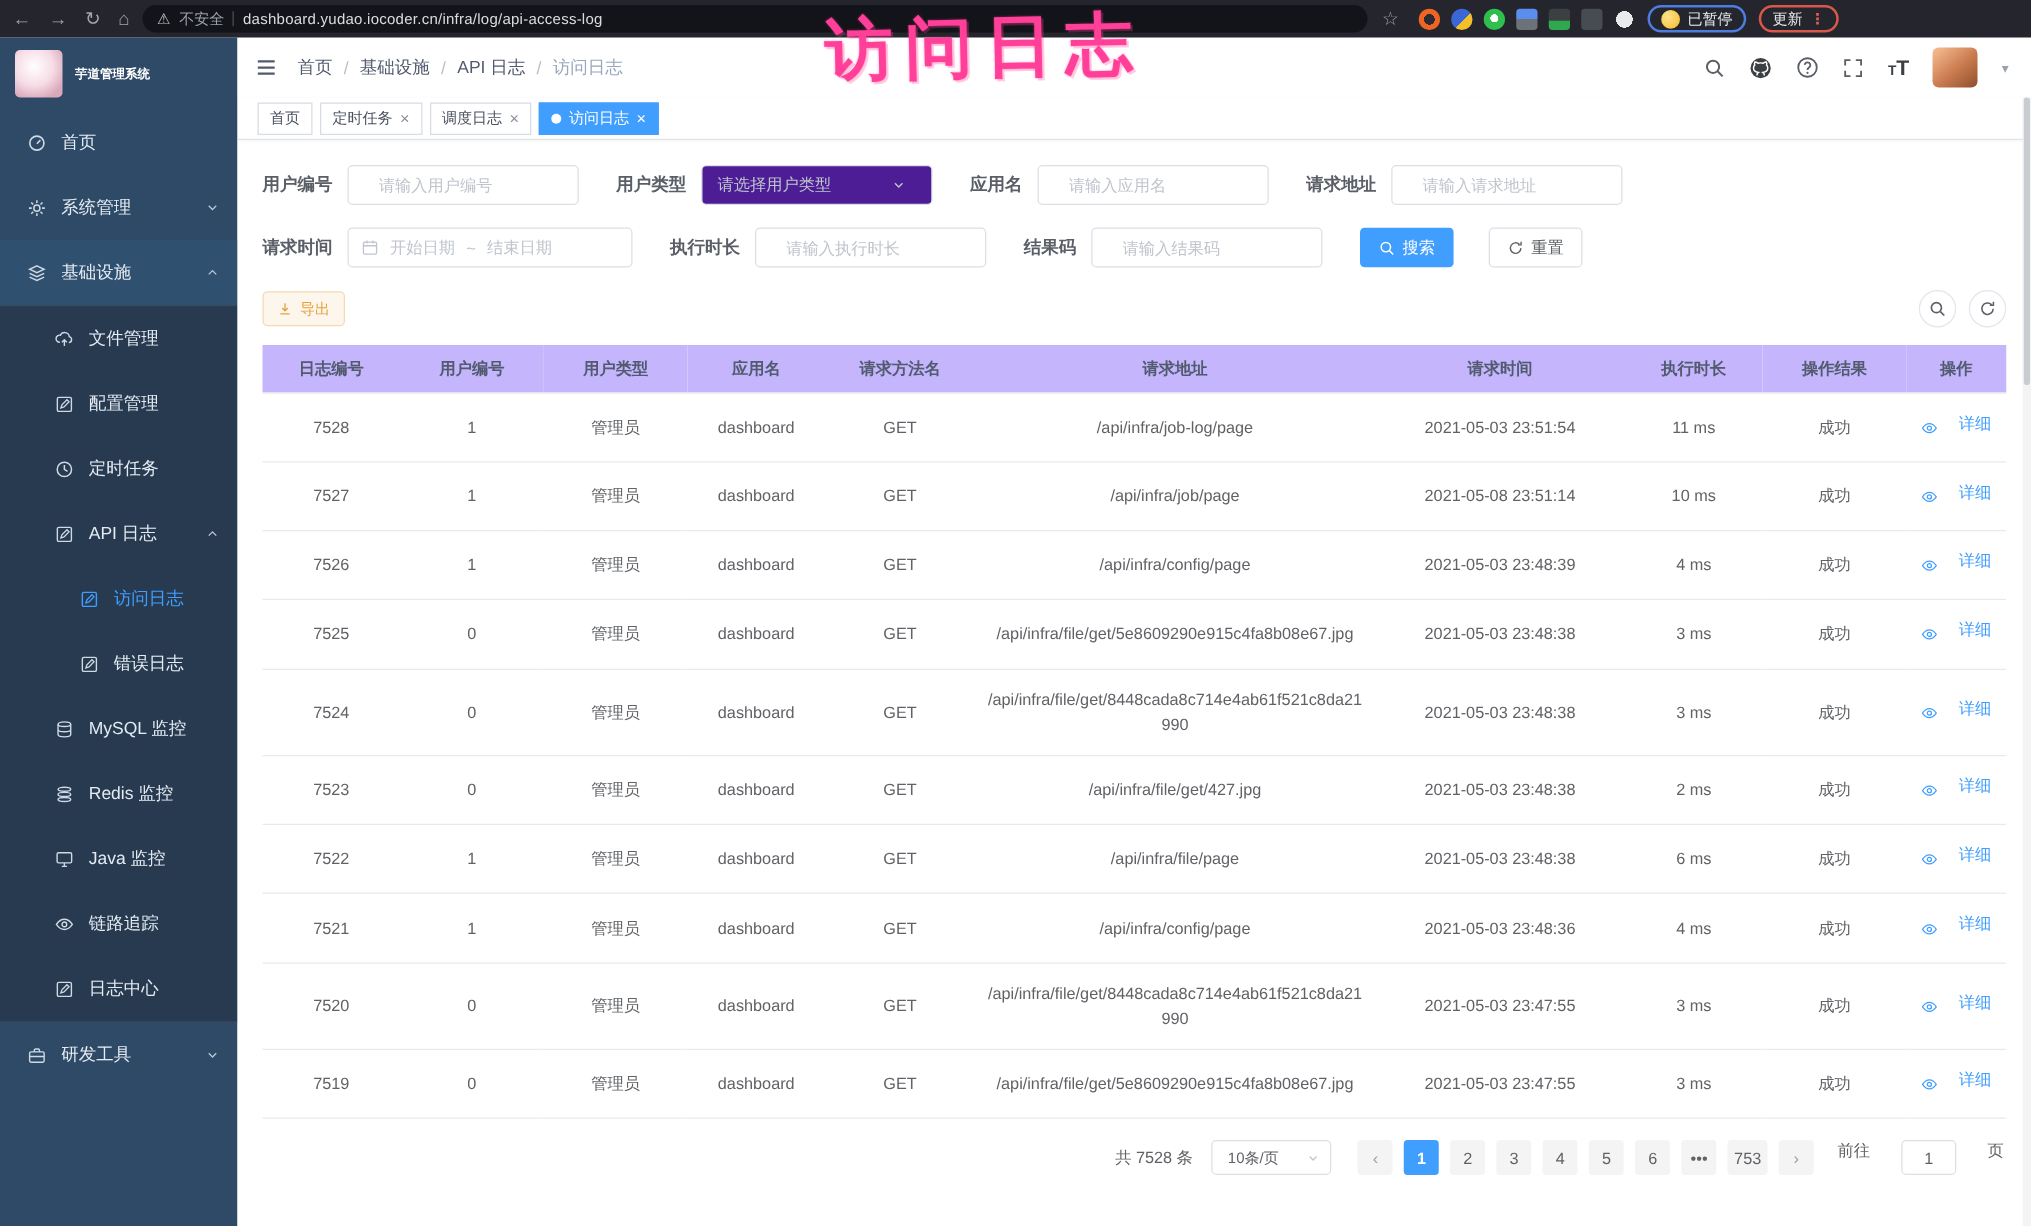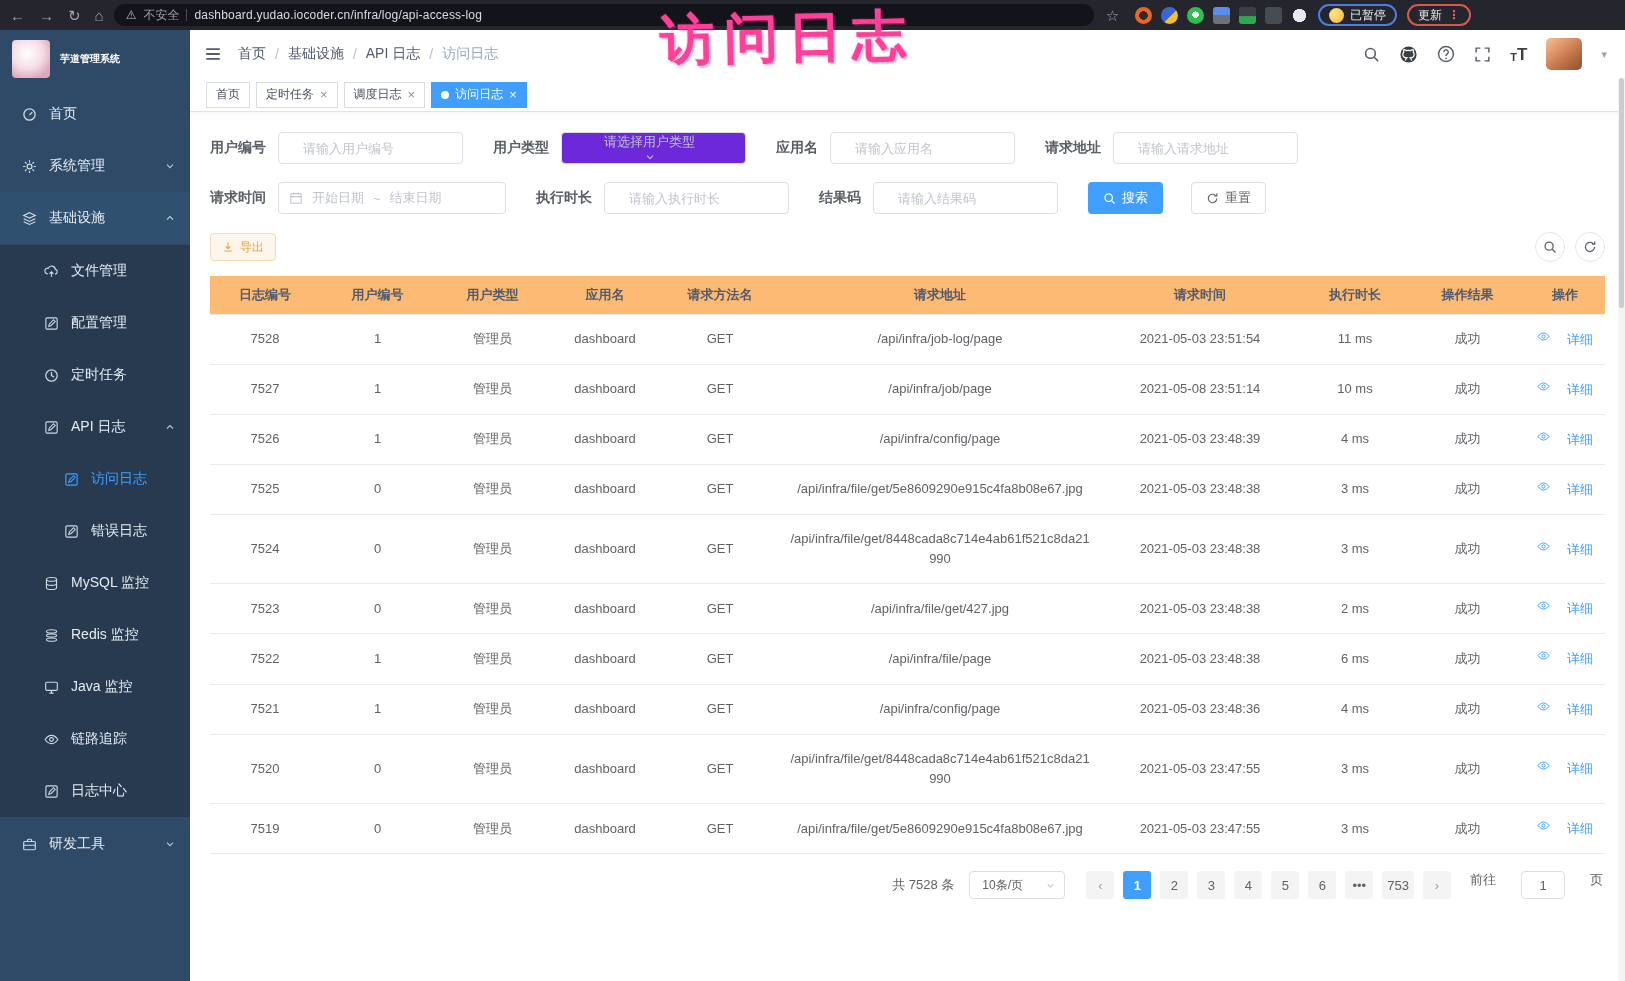--- a/index.html
+++ b/index.html
@@ -62,37 +62,37 @@
   .tag.active { background:#409eff; border-color:#409eff; color:#fff; }
   .tag.active .x { color:#fff; }
   .dot { width:8px; height:8px; border-radius:50%; background:#fff; }
 
   .content { padding:20px 20px 0; }
   .form-row { display:flex; align-items:center; margin-bottom:18px; }
   .f-item { display:flex; align-items:center; margin-right:30px; }
   .f-label { font-size:14px; font-weight:600; color:#5a5e66; margin-right:12px; white-space:nowrap; }
   .f-input { width:185px; height:32px; border:1px solid #dcdfe6; border-radius:4px; padding:0 24px; font-size:13px; color:#606266; outline:none; background:#fff; }
   .f-input::placeholder { color:#c0c4cc; }
-  .f-select { width:185px; height:32px; border:1px solid #dcdfe6; border-radius:4px; padding:0 20px 0 12px; font-size:13px; color:#c0c4cc; display:flex; align-items:center; justify-content:space-between; cursor:pointer; background:#6d28d9;flex-direction:column; }
+  .f-select { width:185px; height:32px; border:1px solid #dcdfe6; border-radius:4px; padding:0 20px 0 12px; font-size:13px; color:#c0c4cc; display:flex; align-items:center; justify-content:space-between; cursor:pointer; background:#4c1d95; }
   .f-date { width:228px; height:32px; border:1px solid #dcdfe6; border-radius:4px; display:flex; align-items:center; gap:9px; padding:0 10px; font-size:13px; color:#c0c4cc; cursor:text; background:#fff; }
   .f-date .dsep { color:#c0c4cc; }
   .btn { height:32px; border-radius:4px; font-size:13px; display:inline-flex; align-items:center; gap:6px; padding:0 14px; cursor:pointer; border:1px solid transparent; }
   .btn.primary { background:#409eff; color:#fff; }
   .btn.plain { background:#fff; border-color:#dcdfe6; color:#606266; }
   .btn + .btn { margin-left:28px; }
 
   .toolbar-row { display:flex; align-items:center; margin-bottom:14px; }
   .btn-export { height:28px; border-radius:4px; background:#fdf6ec; border:1px solid #f5dab1; color:#e6a23c; font-size:12px; display:inline-flex; align-items:center; gap:6px; padding:0 11px; cursor:pointer; }
   .mini-group { margin-left:auto; display:flex; gap:10px; }
   .mini { width:30px; height:30px; border:1px solid #e3e6ea; border-radius:50%; display:flex; align-items:center; justify-content:center; color:#5a5e66; cursor:pointer; background:#fff; }
 
   table.grid { width:100%; border-collapse:collapse; table-layout:fixed; }
-  .grid thead th { background:#fdba74; color:#515a6e; font-size:13px; font-weight:bold; height:38px; padding:0 6px; border-bottom:1px solid #e8eaec; }
+  .grid thead th { background:#c4b5fd; color:#515a6e; font-size:13px; font-weight:bold; height:38px; padding:0 6px; border-bottom:1px solid #e8eaec; }
   .grid td { text-align:center; font-size:13px; color:#606266; border-bottom:1px solid #e8eaec; padding:14px 8px; word-break:break-all; line-height:1.55; }
-  .dlink { color:#409eff; text-decoration:none; display:inline-flex; align-items:flex-start; gap:17px; cursor:pointer; }
+  .dlink { color:#409eff; text-decoration:none; display:inline-flex; align-items:flex-end; gap:17px; cursor:pointer; }
 
   .pagination { display:flex; align-items:center; justify-content:flex-end; gap:9px; padding:17px 2px 0; font-size:13px; color:#606266; }
   .pg-total { margin-right:6px; }
   .pg-size { width:96px; height:28px; border:1px solid #dcdfe6; border-radius:4px; display:flex; align-items:center; justify-content:space-between; padding:0 8px 0 12px; color:#606266; font-size:12px; cursor:pointer; background:#fff; margin-right:12px; }
   .pg-btn { min-width:28px; height:28px; background:#f4f4f5; color:#606266; border-radius:3px; display:flex; align-items:center; justify-content:center; font-size:13px; cursor:pointer; padding:0 5px; }
   .pg-btn.active { background:#409eff; color:#fff; font-weight:bold; }
   .pg-btn.arrow { color:#97a0ab; }
   .pg-goto { display:flex; align-items:flex-start; gap:25px; margin-left:10px; }
   .pg-goto input { width:44px; height:28px; border:1px solid #dcdfe6; border-radius:4px; text-align:center; font-size:13px; color:#606266; outline:none; }
 

